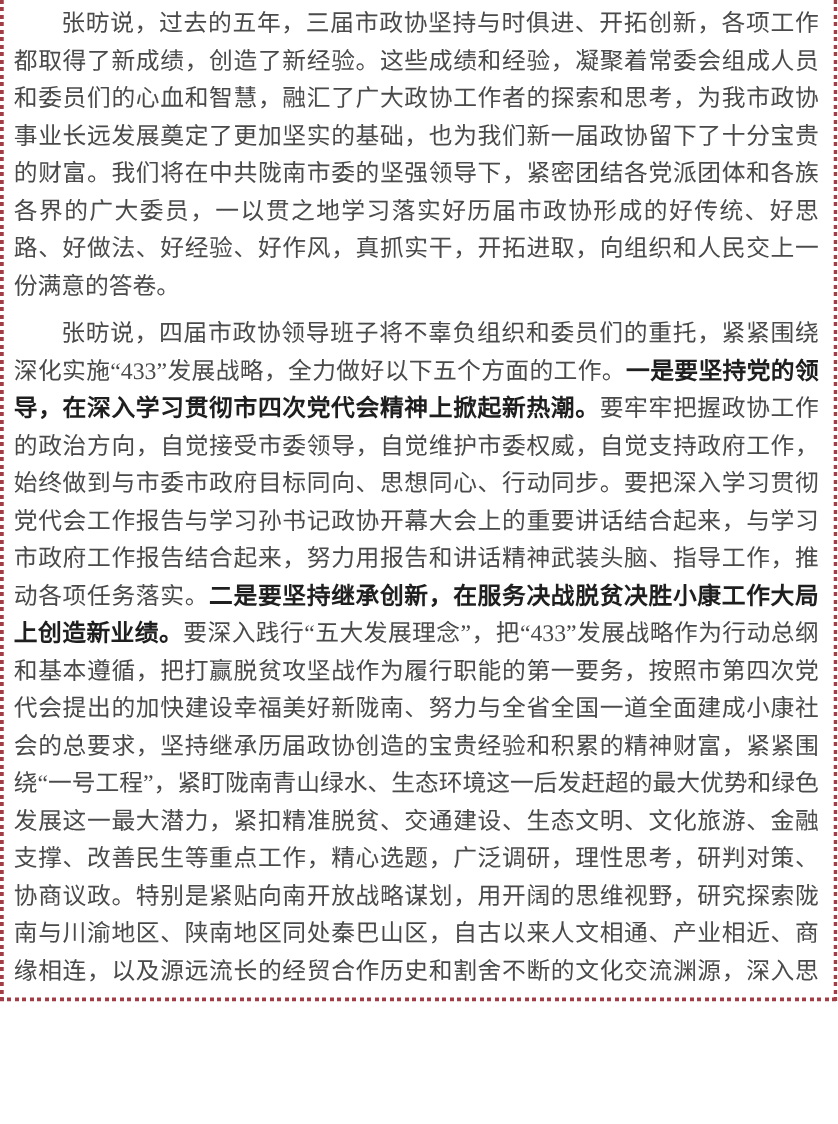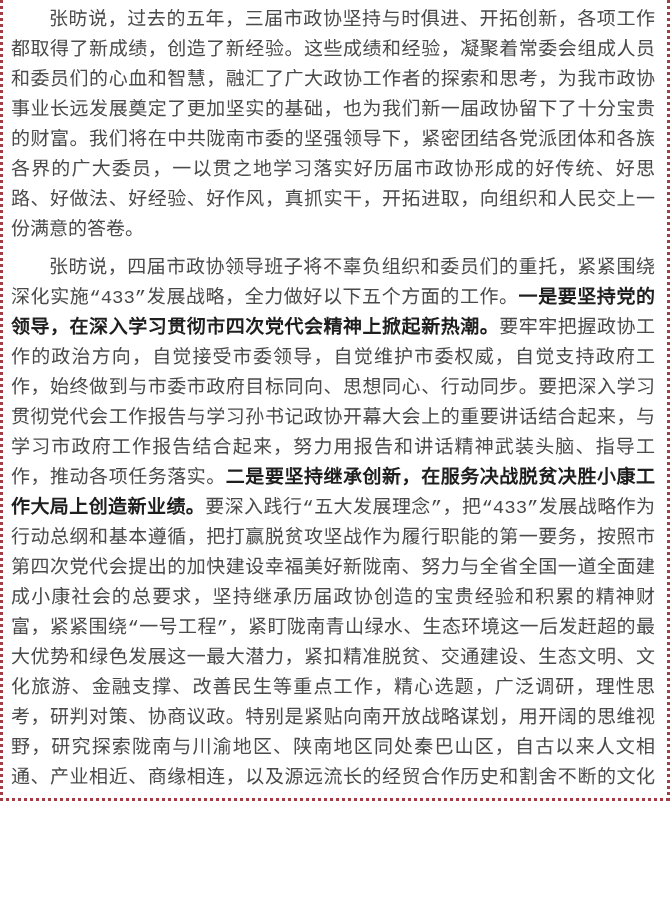--- a/index.html
+++ b/index.html
@@ -6,21 +6,21 @@
     margin: 0;
     padding: 0;
     background: #ffffff;
   }
   .page {
     position: relative;
     width: 670px;
     height: 802px;
     background: #ffffff;
     overflow: hidden;
-    font-family: Liberation Mono, monospace;
+    font-family: Liberation Serif, serif;
   }
   
   .v-border {
     position: absolute;
     top: 0;
     bottom: 0;
     width: 3px;
     background: repeating-linear-gradient(
       to bottom,
       #a23d45 0px, #a23d45 3px,

